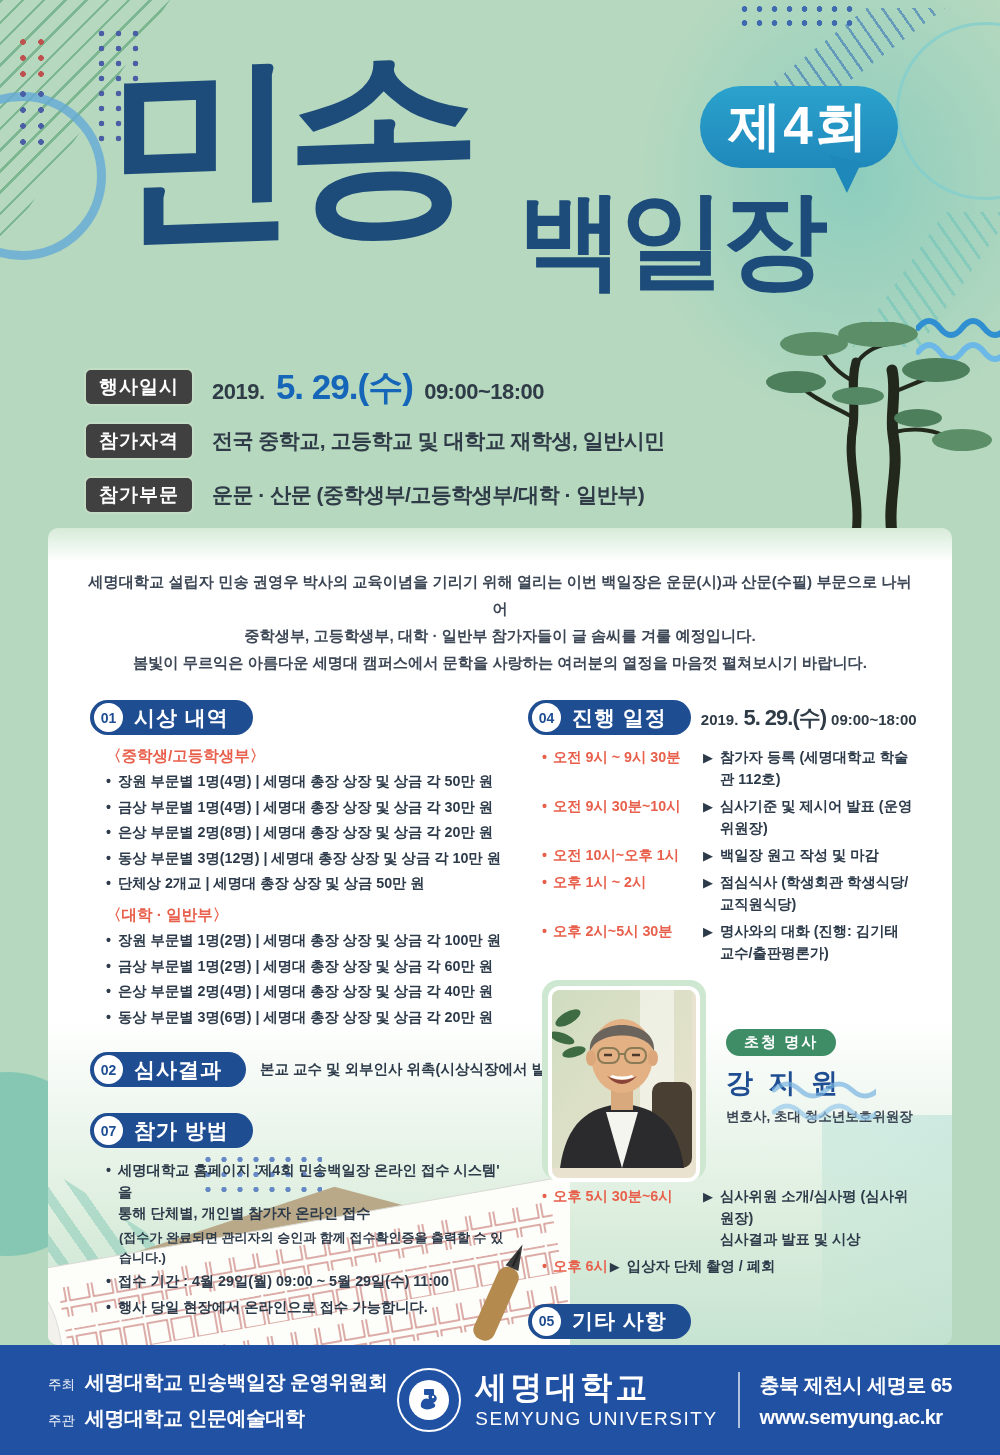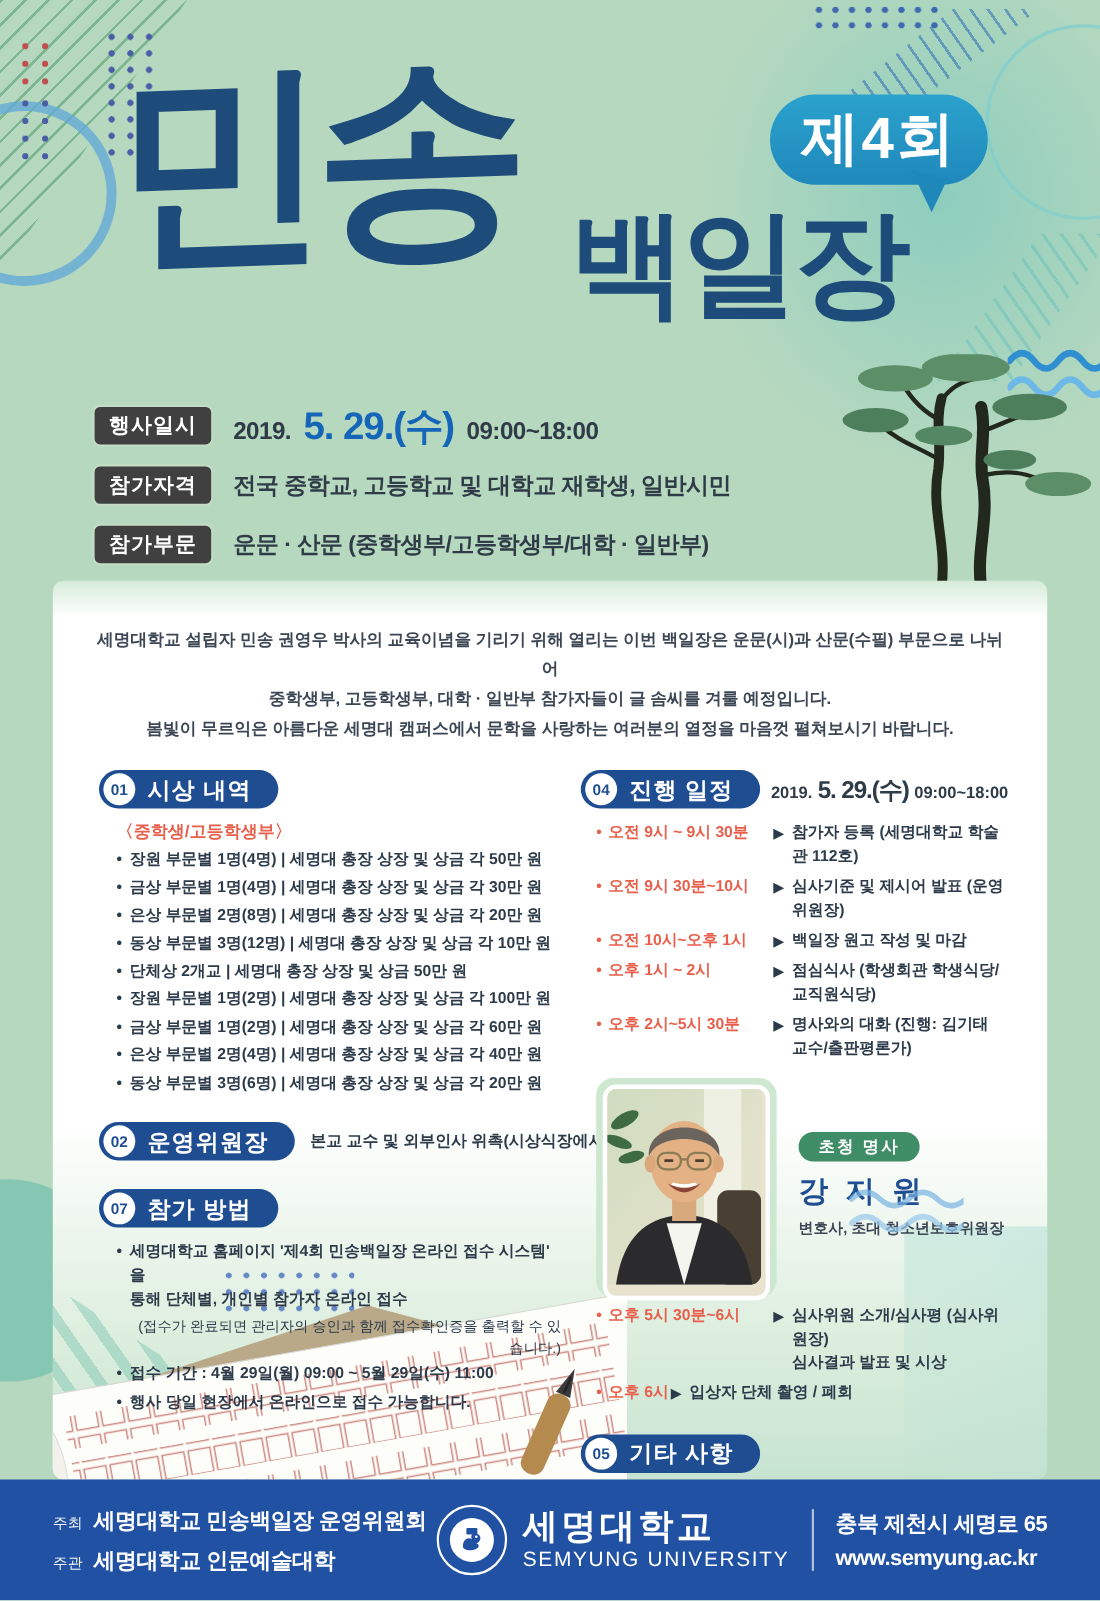--- a/index.html
+++ b/index.html
@@ -68,21 +68,21 @@
   .col-right{flex:1;}
 
   .sec-h{display:inline-flex;align-items:center;background:#1f4d92;border-radius:21px;padding:3px 24px 3px 4px;}
   .sec-h .num{width:29px;height:29px;border-radius:50%;background:#fff;color:#1f4d92;font-weight:800;font-size:14px;
     display:flex;align-items:center;justify-content:center;flex:none;}
   .sec-h .ttl{color:#fff;font-weight:800;font-size:21px;margin-left:11px;letter-spacing:1px;white-space:nowrap;}
 
   .grp-h{color:#e8604c;font-weight:800;font-size:15.5px;margin:11px 0 4px 16px;}
   .li{display:flex;gap:7px;font-size:14.3px;color:#2c3a49;font-weight:700;line-height:1.5;margin:4px 0 4px 16px;}
   .li .blt{flex:none;}
-  .note{font-size:13px;color:#2c3a49;font-weight:400;margin:2px 0 2px 29px;line-height:1.5;text-align:right;}
+  .note{font-size:13px;color:#2c3a49;font-weight:700;margin:2px 0 2px 29px;line-height:1.5;}
 
   .judges-row{display:flex;align-items:center;gap:14px;margin-top:24px;}
   .judges-text{font-size:14.5px;font-weight:700;color:#2c3a49;white-space:nowrap;}
   .mt{margin-top:26px;}
 
   .sch-head{display:flex;align-items:center;gap:10px;}
   .sch-date{display:flex;align-items:baseline;gap:5px;white-space:nowrap;}
   .sch-date .p{font-size:15px;font-weight:800;color:#2f3b46;}
   .sch-date .m{font-size:22px;font-weight:900;color:#2f3b46;letter-spacing:-1px;}
   .sch-date .t{font-size:15px;font-weight:700;color:#2f3b46;}
@@ -256,20 +256,21 @@
               <span class="blt">•</span>
               <span>동상 부문별 3명(12명) | 세명대 총장 상장 및 상금 각 10만 원</span>
             </div>
           <div class="li">
               <span class="blt">•</span>
               <span>단체상 2개교 | 세명대 총장 상장 및 상금 50만 원</span>
             </div>
         </div>
 
         <div>
+          <div class="grp-h">〈대학 · 일반부〉</div>
           <div class="li">
               <span class="blt">•</span>
               <span>장원 부문별 1명(2명) | 세명대 총장 상장 및 상금 각 100만 원</span>
             </div>
           <div class="li">
               <span class="blt">•</span>
               <span>금상 부문별 1명(2명) | 세명대 총장 상장 및 상금 각 60만 원</span>
             </div>
           <div class="li">
               <span class="blt">•</span>
@@ -277,21 +278,21 @@
             </div>
           <div class="li">
               <span class="blt">•</span>
               <span>동상 부문별 3명(6명) | 세명대 총장 상장 및 상금 각 20만 원</span>
             </div>
         </div>
 
         <div class="judges-row">
           <div class="sec-h">
             <span class="num">02</span>
-            <span class="ttl">운영위원장</span>
+            <span class="ttl">심사결과</span>
           </div>
           <span class="judges-text">본교 교수 및 외부인사 위촉(시상식장에서 발표)</span>
         </div>
 
         <div class="sec-h mt">
           <span class="num">07</span>
           <span class="ttl">참가 방법</span>
         </div>
         <div style="margin-top:12px;">
           <div class="li">

